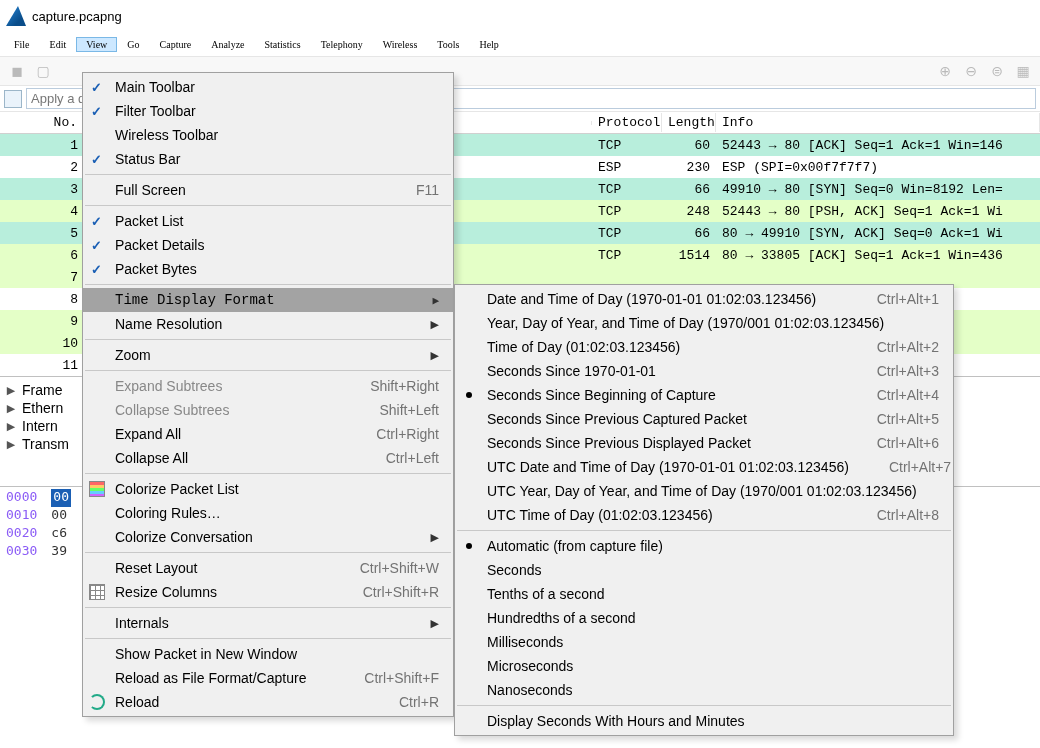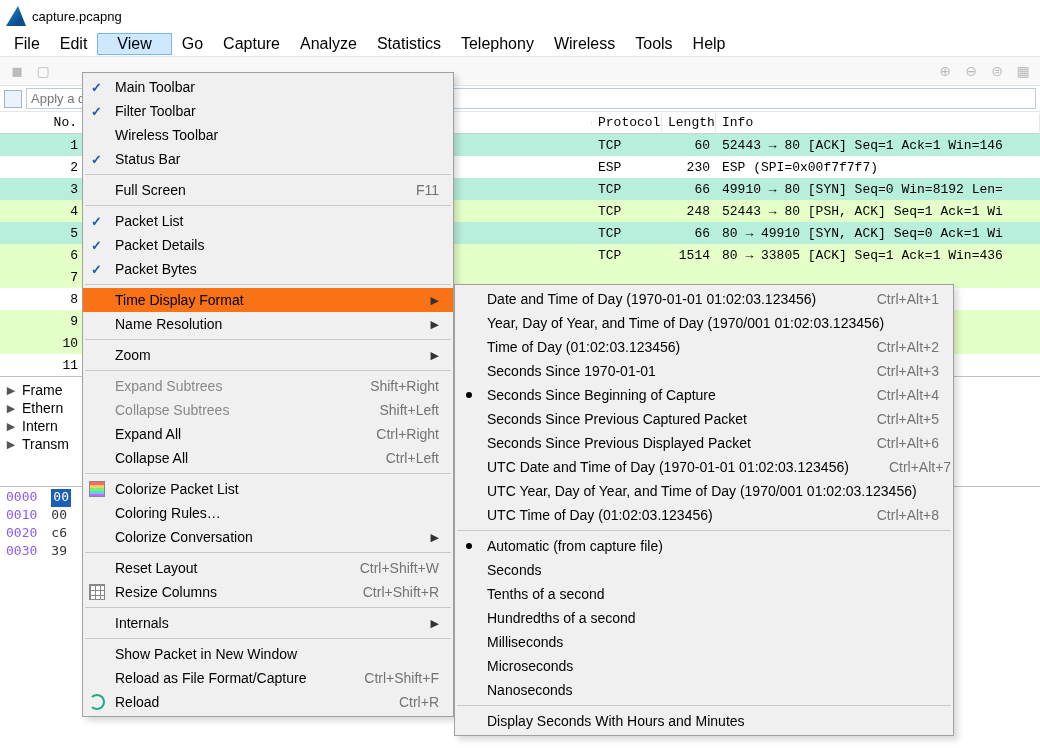--- a/index.html
+++ b/index.html
@@ -22,30 +22,31 @@
   .titlebar .shark-icon {
     width: 20px; height: 20px; margin-right: 6px;
     background: linear-gradient(135deg,#1b6fb8 30%,#0a4d8a 70%);
     clip-path: polygon(0% 100%, 60% 0%, 100% 100%);
   }
   .menubar {
     display: flex;
     align-items: center;
     padding: 0 4px;
     height: 24px;
-    font-size: 16px;
+    font-size: 10px;
+    font-family: Liberation Serif, serif;
   }
   .menubar .mitem {
     padding: 2px 10px;
     cursor: default;
   }
   .menubar .mitem.active {
     background: #cde8ff;
     border: 1px solid #7ab8e6;
-    padding: 1px 19px;
+    padding: 1px 9px;
   }
   .toolbar {
     height: 30px;
     border-top: 1px solid #e6e6e6;
     border-bottom: 1px solid #e6e6e6;
     background: #f8f8f8;
     padding: 2px 6px;
     display: flex;
     align-items: center;
     gap: 4px;
@@ -133,21 +134,22 @@
   }
   .menu .mrow {
     display:flex;
     align-items:center;
     padding: 3px 14px 3px 32px;
     position:relative;
     height: 24px;
     white-space:nowrap;
   }
   .menu .mrow.highlight {
-    background:#f97316;
+    background:#a3a3a3;
+    font-family:Liberation Mono, monospace;
   }
   .menu .mrow.disabled { color:#888; }
   .menu .sep { height:1px;background:#c8c8c8;margin:3px 2px; }
   .menu .check {
     position:absolute;left:8px;color:#1a5fb4;font-size:13px;font-weight:bold;
   }
   .menu .bullet {
     position:absolute;left:11px;width:6px;height:6px;border-radius:50%;background:#000;
   }
   .menu .micon {

